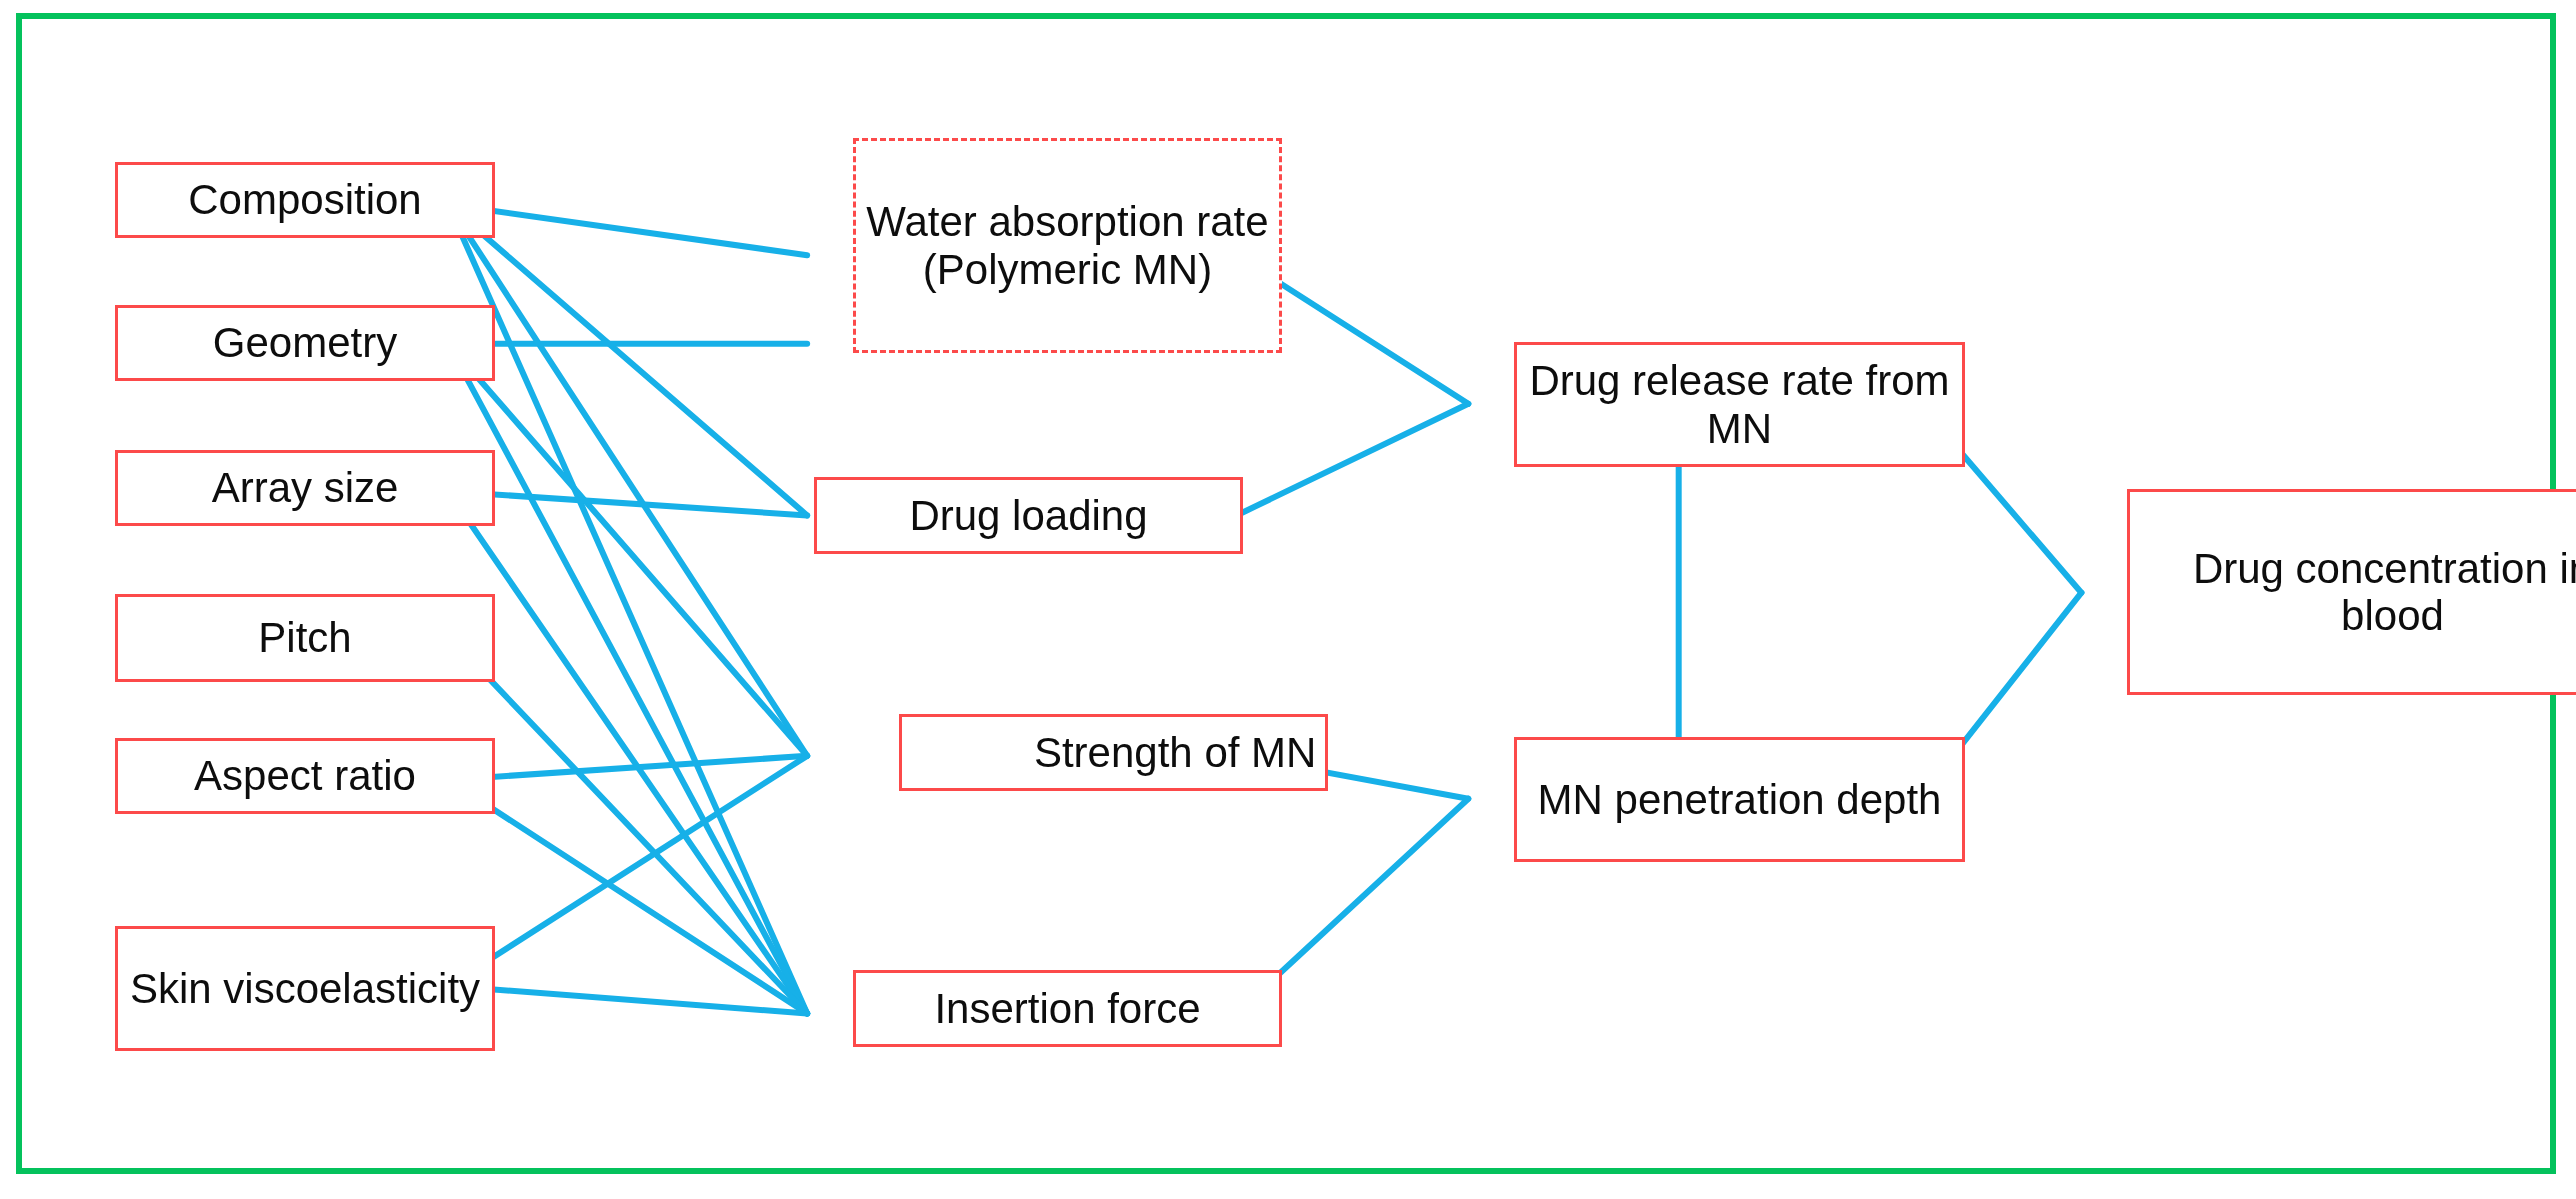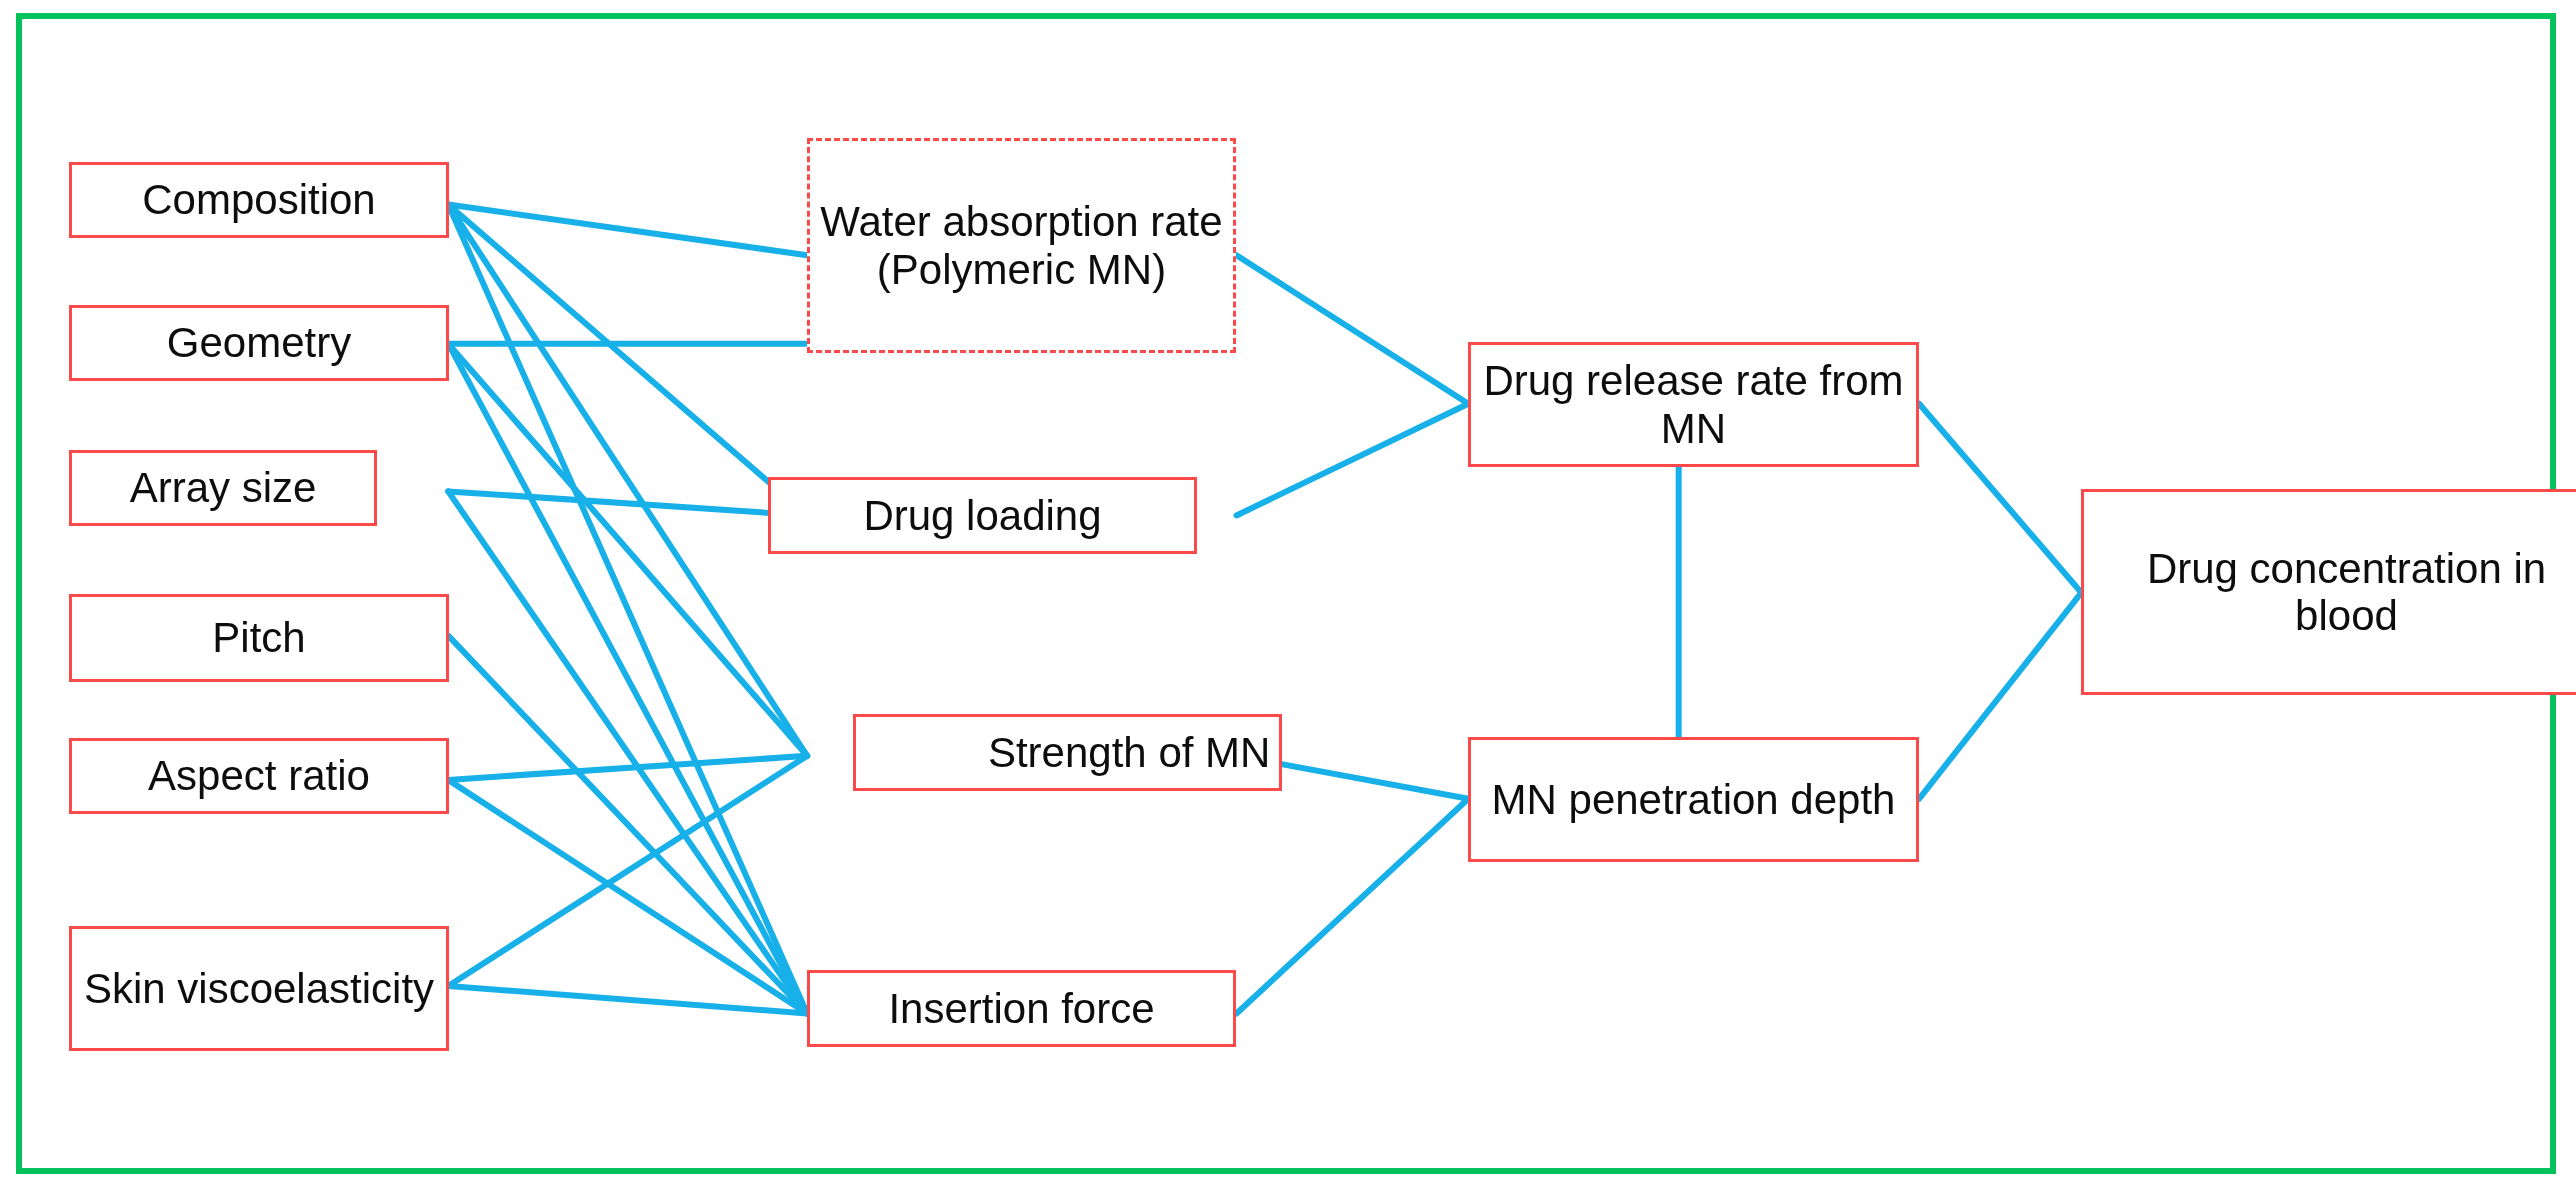--- a/index.html
+++ b/index.html
@@ -43,20 +43,21 @@
     border: 3.4px solid #fc4a4a;
     display: flex;
     align-items: center;
     justify-content: center;
     text-align: center;
     color: #0d0d0d;
     font-size: 42px;
     line-height: 1.12;
     font-family: "Liberation Sans", sans-serif;
     padding: 1.7px 8.6px;
+    margin-left: 46px;
   }
   .node.dashed {
     border-style: dashed;
     border-width: 3.4px;
   }
   .node-label {
     display: block;
     width: 100%;
   }
 </style>
@@ -90,21 +91,21 @@
       <line x1="2235" y1="470" x2="2424" y2="690" stroke="#17b0e8" stroke-width="7" stroke-linecap="round"></line>
       <line x1="2235" y1="930" x2="2424" y2="690" stroke="#17b0e8" stroke-width="7" stroke-linecap="round"></line>
     </svg>
 
   <div class="node" id="n-composition" style="left: 69px; top: 162px; width: 380px; height: 76px; border-color: rgb(252, 74, 74);">
     <span class="node-label">Composition</span>
   </div>
   <div class="node" id="n-geometry" style="left: 69px; top: 305px; width: 380px; height: 76px; border-color: rgb(252, 74, 74);">
     <span class="node-label">Geometry</span>
   </div>
-  <div class="node" id="n-array_size" style="left: 69px; top: 450px; width: 308px; height: 76px; border-color: rgb(252, 74, 74);">
+  <div class="node" id="n-array_size" style="left: 69px; top: 450px; width: 380px; height: 76px; border-color: rgb(252, 74, 74);">
     <span class="node-label">Array size</span>
   </div>
   <div class="node" id="n-pitch" style="left: 69px; top: 594px; width: 380px; height: 88px; border-color: rgb(252, 74, 74);">
     <span class="node-label">Pitch</span>
   </div>
   <div class="node" id="n-aspect_ratio" style="left: 69px; top: 738px; width: 380px; height: 76px; border-color: rgb(252, 74, 74);">
     <span class="node-label">Aspect ratio</span>
   </div>
   <div class="node" id="n-skin_viscoelasticity" style="left: 69px; top: 926px; width: 380px; height: 125px; border-color: rgb(252, 74, 74);">
     <span class="node-label">Skin viscoelasticity</span>

